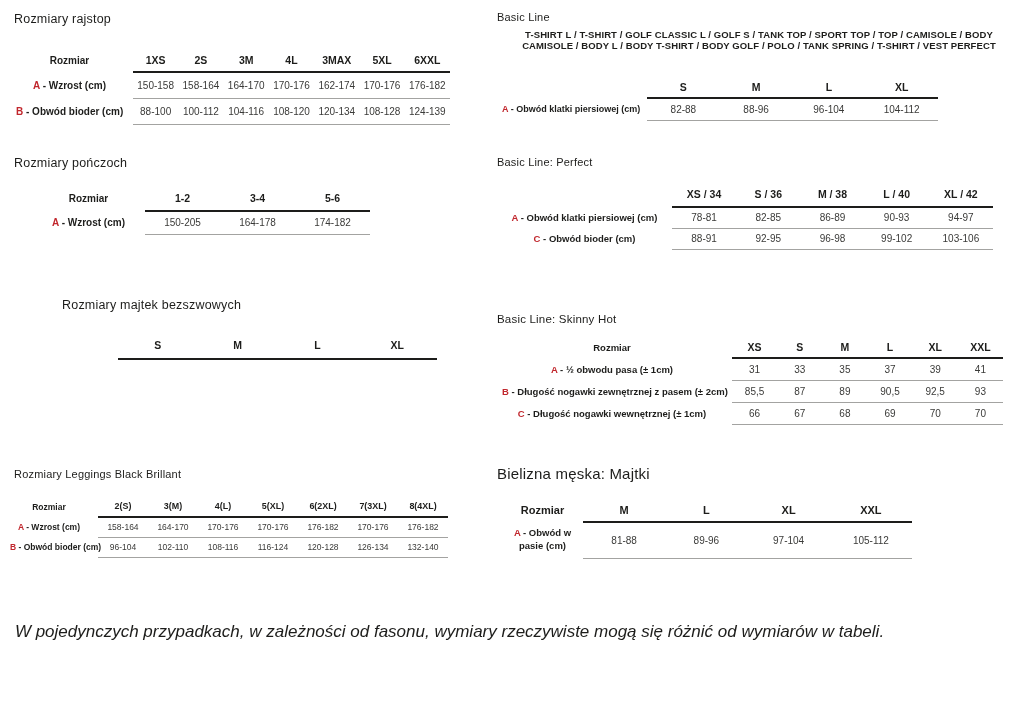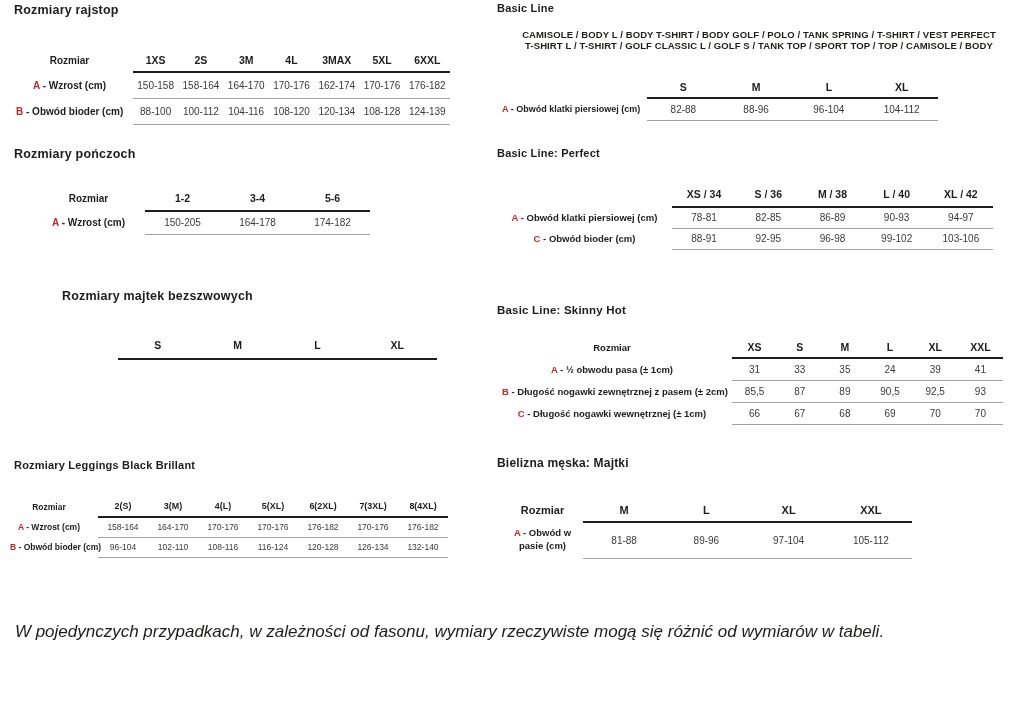--- a/index.html
+++ b/index.html
@@ -2,21 +2,21 @@
 <html style="--accent-red: #c1272d; --text-dark: #1d1d1b; --value-gray: #3a3a38; --rule-dark: #1d1d1b; --rule-light: #a3a3a1;"><head>
 <meta charset="utf-8">
 <style>
   * { margin: 0; padding: 0; box-sizing: border-box; }
   html, body { background: #ffffff; }
   body { font-family: "Liberation Sans", sans-serif; color: var(--text-dark, #1d1d1b); }
 
   #page { position: relative; width: 1024px; height: 724px; background: #fff; overflow: hidden; }
 
   .sec { position: absolute; }
-  .sec-title { font-weight: bold; white-space: nowrap; letter-spacing: 0.2px; color: var(--text-dark, #1d1d1b); }
+  .sec-title { font-weight: normal; white-space: nowrap; letter-spacing: 0.2px; color: var(--text-dark, #1d1d1b); margin-top: 9px; }
   .title-lg { font-size: 12.5px; }
   .title-md { font-size: 11.5px; }
   .title-sm { font-size: 11px; }
 
   .tbl-wrap { position: absolute; }
   table.size-table { border-collapse: collapse; table-layout: fixed; width: 100%; }
   .size-table td { text-align: center; vertical-align: middle; padding: 0 2px; }
   .label-cell {
     text-align: right; font-weight: bold; white-space: nowrap;
     padding-right: 10px !important; color: var(--text-dark, #1d1d1b); margin-top: 25px;
@@ -65,21 +65,21 @@
   #sec-perfect tr { height: 21px; }
   #sec-perfect tr:first-child { height: 25px; }
 
   #sec-skinny-hot { left: 497px; top: 304px; }
   #sec-skinny-hot .tbl-wrap { left: 3px; top: 33px; width: 503px; font-size: 10px; }
   #sec-skinny-hot .label-cell { font-size: 9.5px; }
   #sec-skinny-hot tr { height: 22px; }
   #sec-skinny-hot tr:first-child { height: 21px; }
 
   #sec-majtki-meskie { left: 497px; top: 456px; }
-  #sec-majtki-meskie .sec-title { font-size: 12px; }
+  #sec-majtki-meskie .sec-title { font-size: 15px; }
   #sec-majtki-meskie .tbl-wrap { left: 13px; top: 42px; width: 402px; font-size: 10px; }
   #sec-majtki-meskie .head-cell { font-size: 11px; }
   #sec-majtki-meskie .label-cell { font-size: 9.5px; white-space: normal; line-height: 1.35; }
   #sec-majtki-meskie .corner-cell { font-size: 11px; white-space: nowrap; }
   #sec-majtki-meskie tr { height: 36px; }
   #sec-majtki-meskie tr:first-child { height: 24px; }
 
   #note {
     position: absolute; left: 0; top: 622px; width: 899px;
     text-align: center; font-style: italic; font-size: 17px;
@@ -206,22 +206,22 @@
               <td class="value-cell">132-140</td>
             </tr>
           </tbody>
         </table>
       </div>
   </div>
 
   <div class="sec" id="sec-basic-line">
     <div class="sec-title title-sm">Basic Line</div>
     <div class="products">
+      <div>T-SHIRT L / T-SHIRT / GOLF CLASSIC L / GOLF S / TANK TOP / SPORT TOP / TOP / CAMISOLE / BODY</div>
       <div>CAMISOLE / BODY L / BODY T-SHIRT / BODY GOLF / POLO / TANK SPRING / T-SHIRT / VEST PERFECT</div>
-      <div>T-SHIRT L / T-SHIRT / GOLF CLASSIC L / GOLF S / TANK TOP / SPORT TOP / TOP / CAMISOLE / BODY</div>
     </div>
     <div class="tbl-wrap">
         <table class="size-table">
           <tbody>
             <tr>
               <td class="label-cell corner-cell" style="width: 147px;"></td>
               <td class="head-cell">S</td>
               <td class="head-cell">M</td>
               <td class="head-cell">L</td>
               <td class="head-cell">XL</td>
@@ -284,21 +284,21 @@
               <td class="head-cell">M</td>
               <td class="head-cell">L</td>
               <td class="head-cell">XL</td>
               <td class="head-cell">XXL</td>
             </tr>
             <tr>
               <td class="label-cell"><span class="letter">A</span> - ½ obwodu pasa (± 1cm)</td>
               <td class="value-cell">31</td>
               <td class="value-cell">33</td>
               <td class="value-cell">35</td>
-              <td class="value-cell">24</td>
+              <td class="value-cell">37</td>
               <td class="value-cell">39</td>
               <td class="value-cell">41</td>
             </tr>
             <tr>
               <td class="label-cell"><span class="letter">B</span> - Długość nogawki zewnętrznej z pasem (± 2cm)</td>
               <td class="value-cell">85,5</td>
               <td class="value-cell">87</td>
               <td class="value-cell">89</td>
               <td class="value-cell">90,5</td>
               <td class="value-cell">92,5</td>

